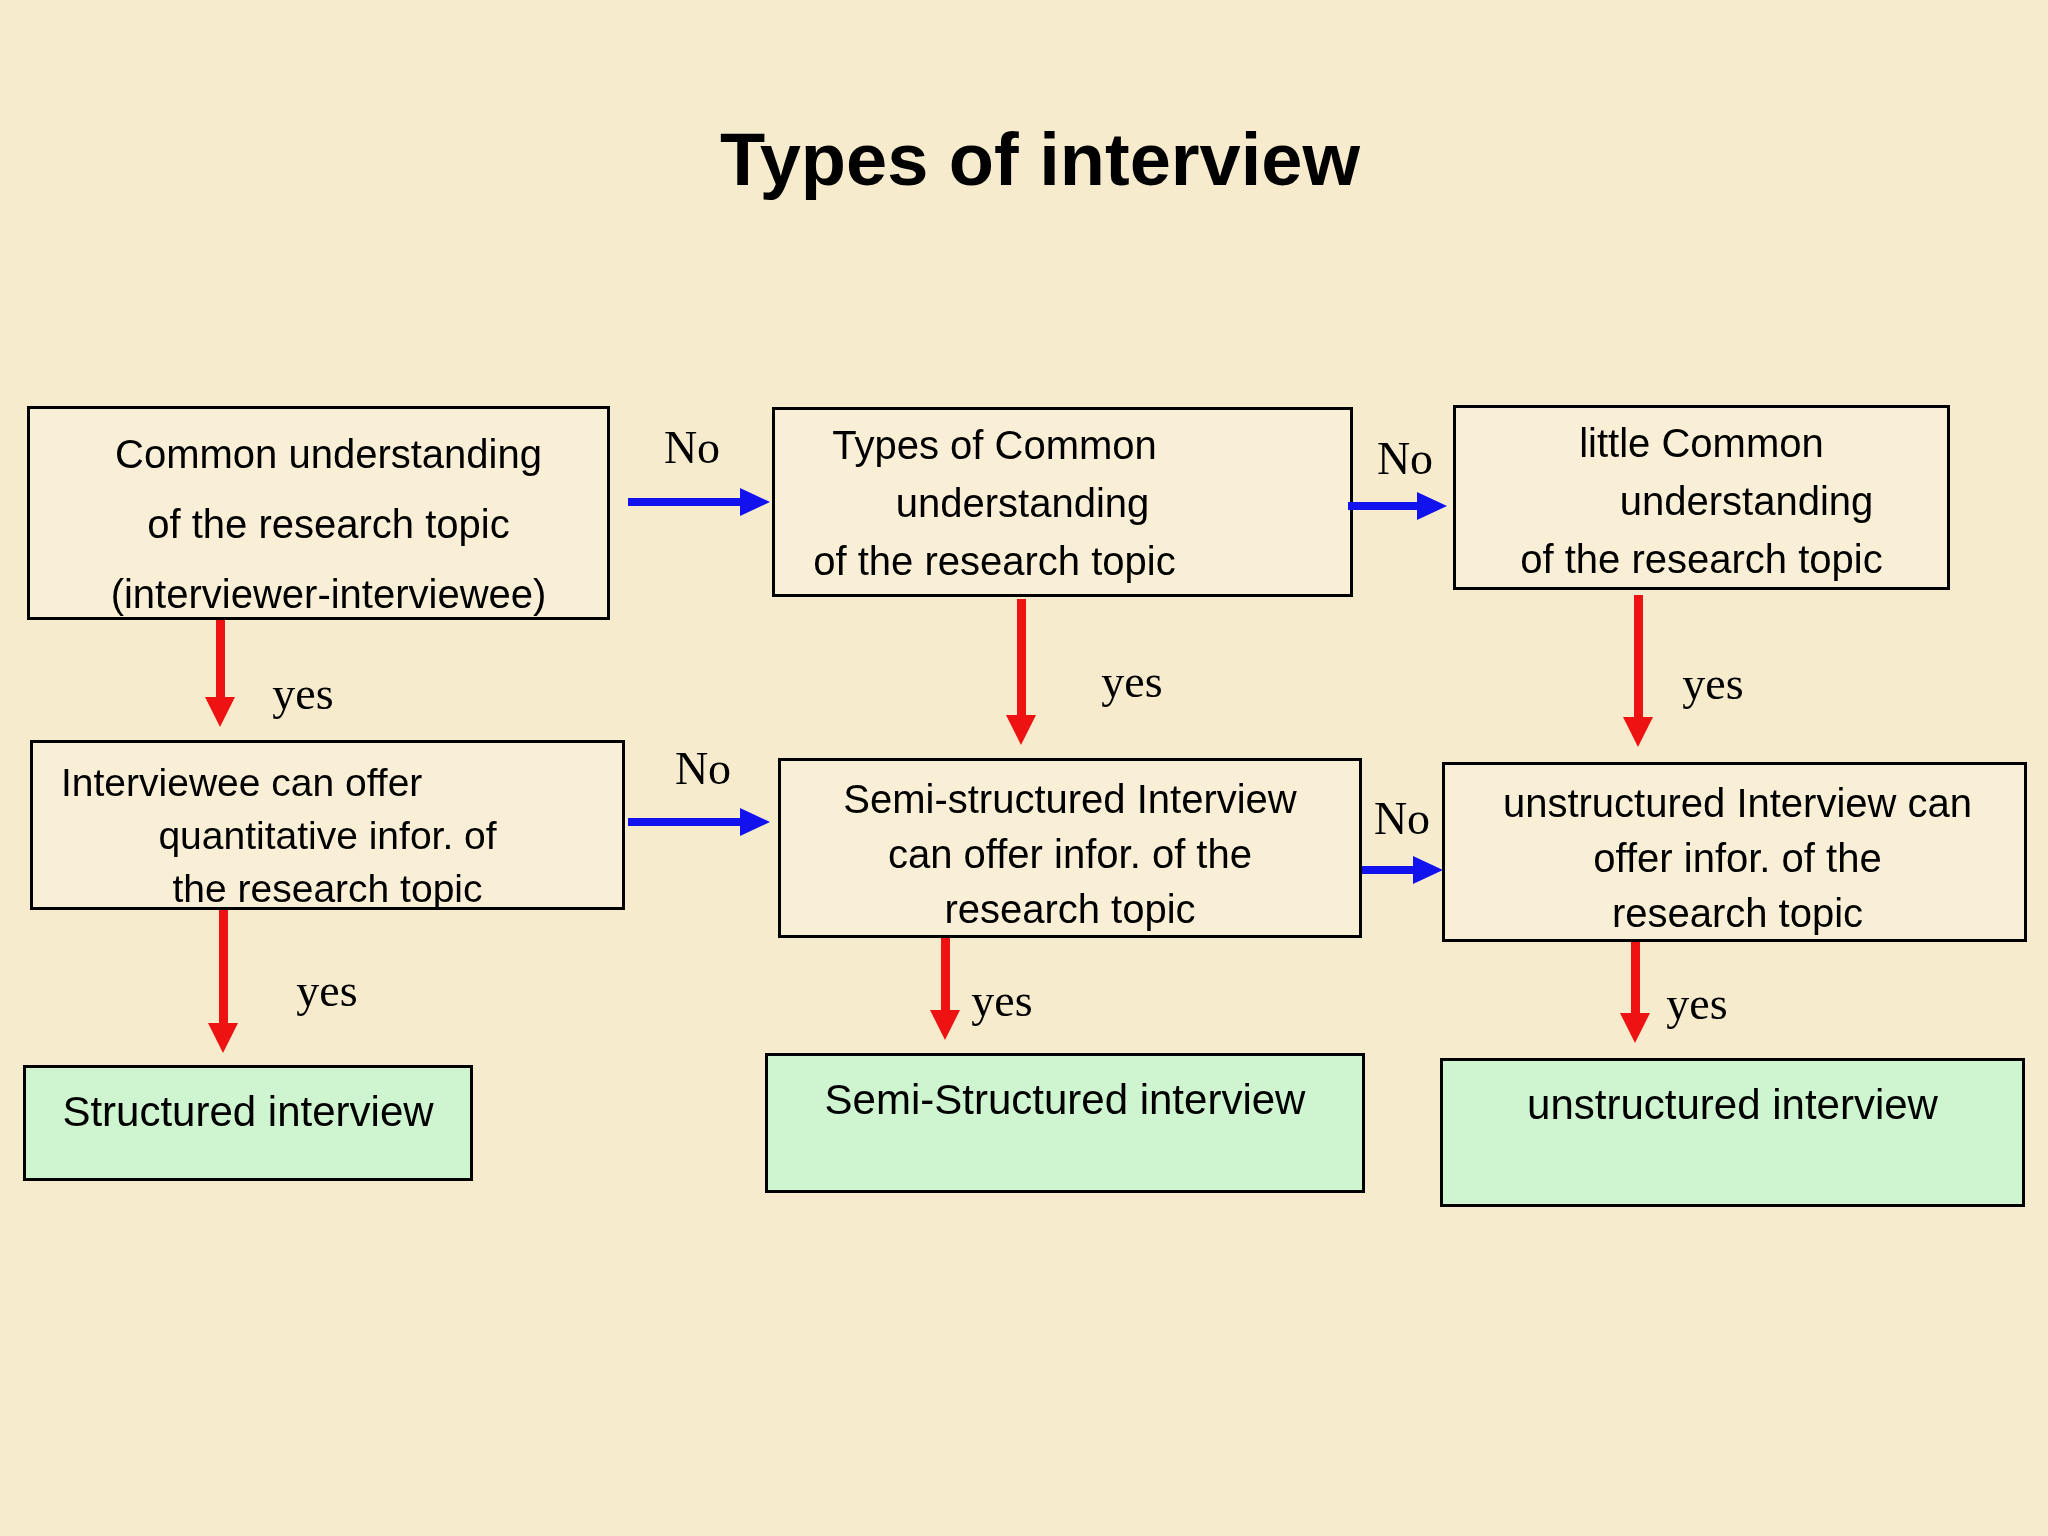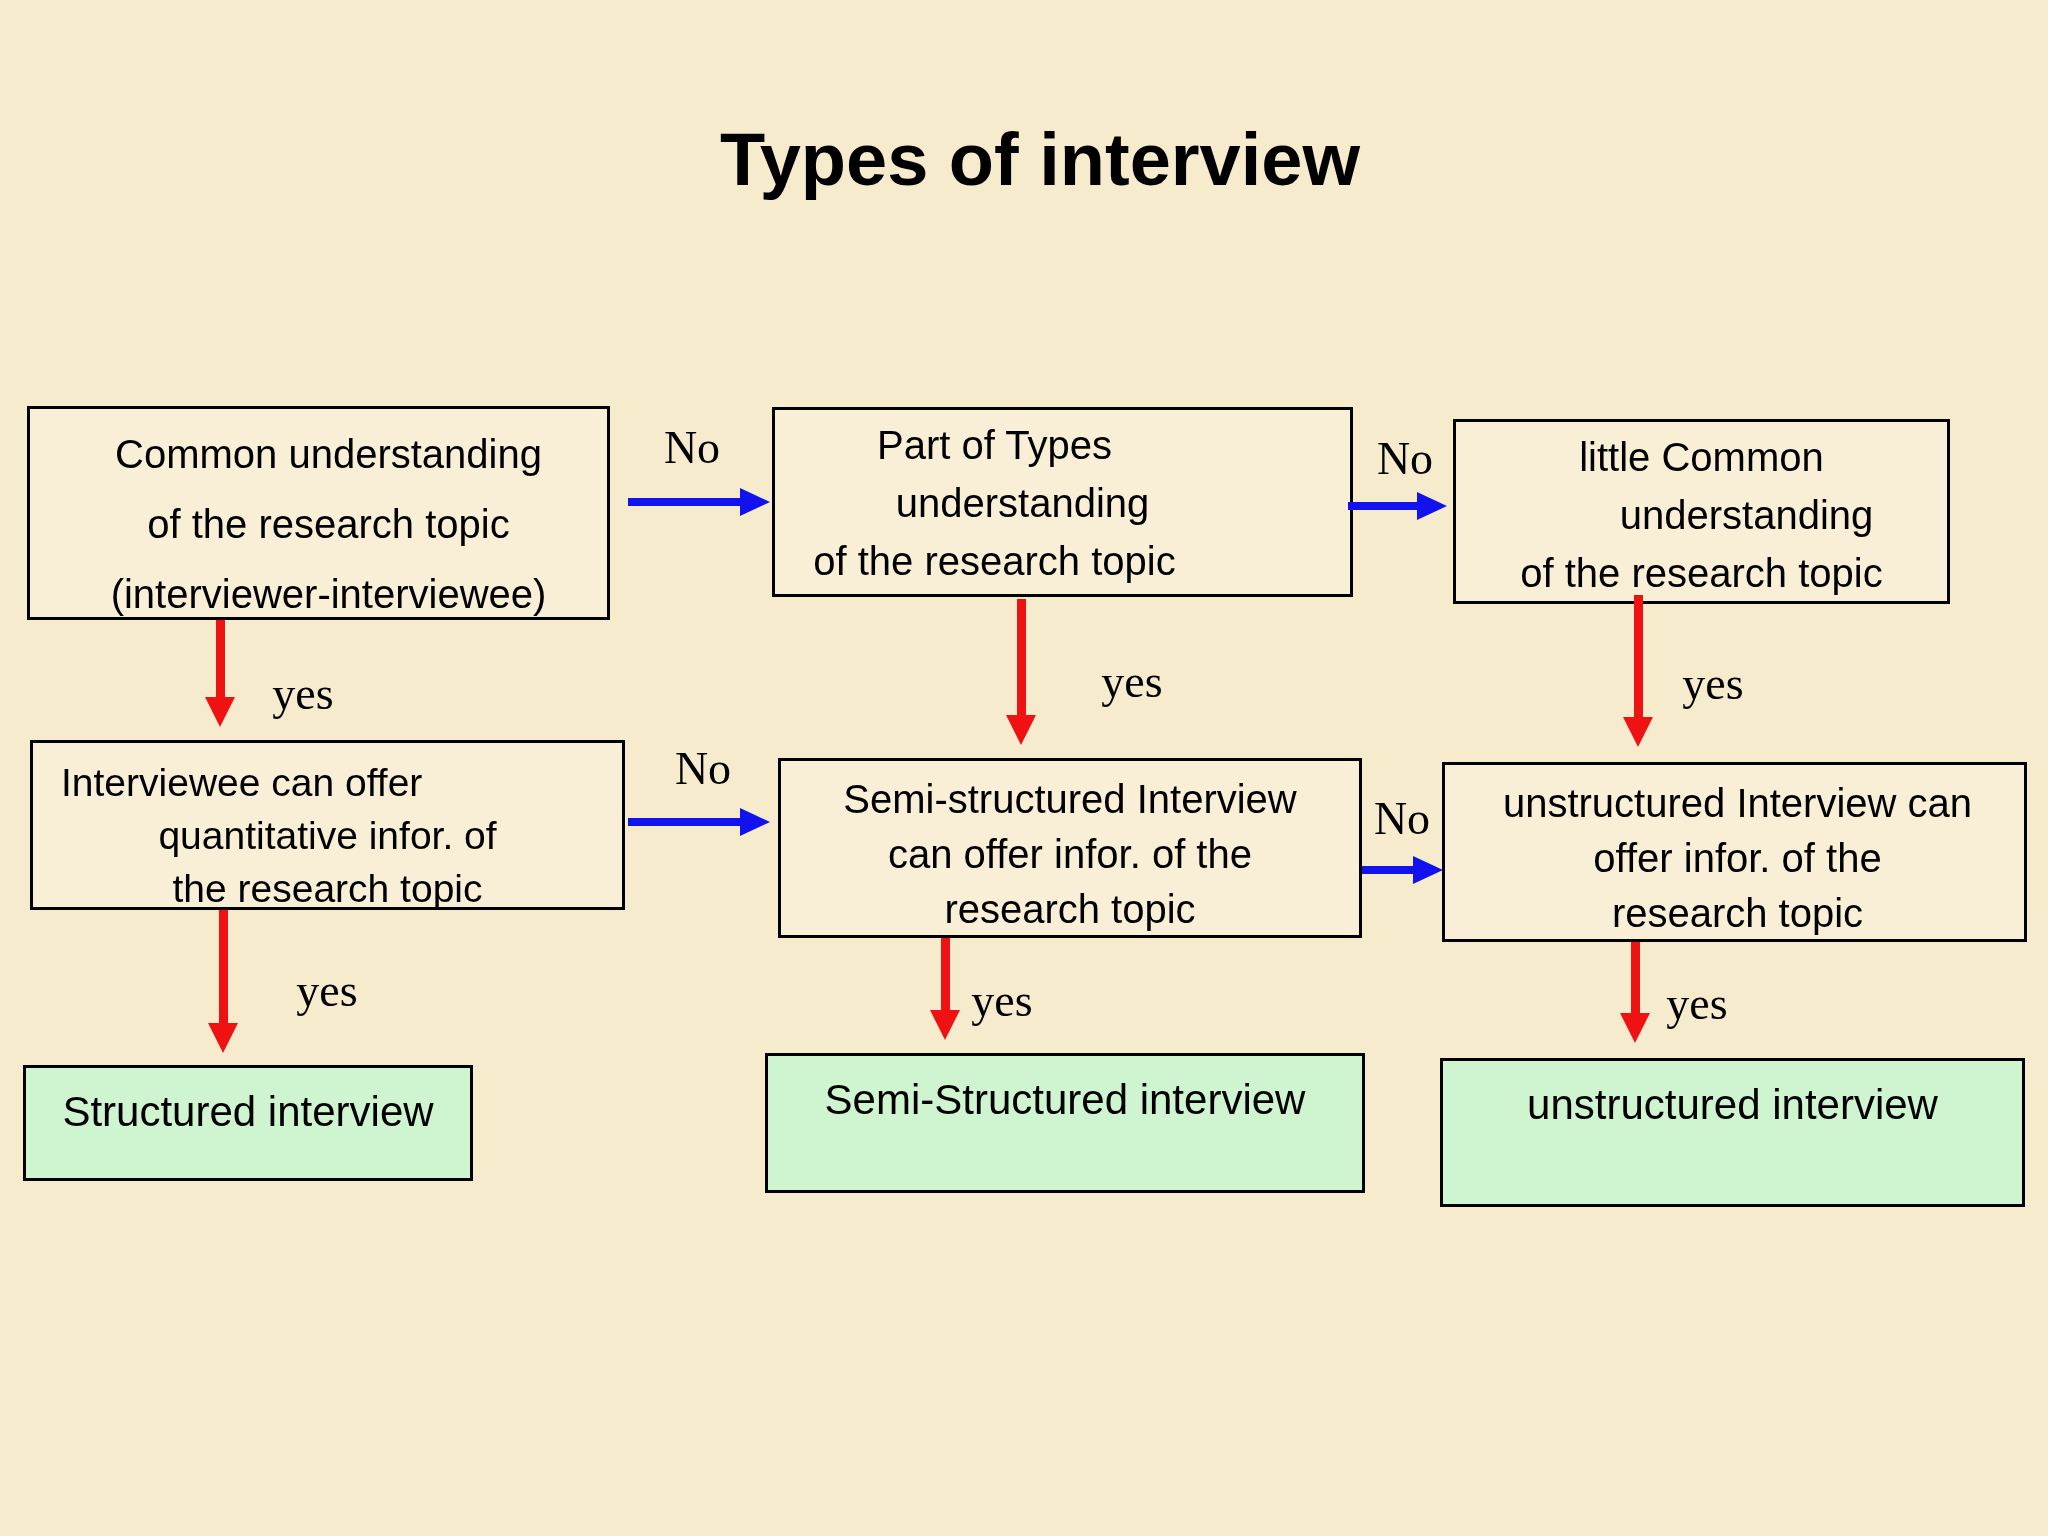--- a/index.html
+++ b/index.html
@@ -23,21 +23,21 @@
     font-size:40px;
   }
   .bline{white-space:nowrap;}
   
   #b1{left:27px;top:406px;width:583px;height:214px;padding-top:10px;text-align:center;}
   #b1 .bline{line-height:70px;padding-left:20px;}
   #b2{left:772px;top:407px;width:581px;height:190px;padding-top:6px;text-align:center;}
   #b2 .bline{line-height:58px;}
   #b2 .bline{transform:translateX(-68px);}
   #b2 .bline:nth-child(2){transform:translateX(-40px);}
-  #b3{left:1453px;top:419px;width:497px;height:185px;padding-top:6px;text-align:center;}
+  #b3{left:1453px;top:405px;width:497px;height:185px;padding-top:6px;text-align:center;}
   #b3 .bline{line-height:58px;}
   #b3 .bline:nth-child(2){transform:translateX(45px);}
   #b4{left:30px;top:740px;width:595px;height:170px;padding-top:13px;font-size:39px;text-align:center;}
   #b4 .bline{line-height:53px;}
   #b4 .bline:nth-child(1){text-align:left;padding-left:28px;}
   #b5{left:778px;top:758px;width:584px;height:180px;padding-top:11px;font-size:40px;text-align:center;}
   #b5 .bline{line-height:55px;}
   #b6{left:1442px;top:762px;width:585px;height:180px;padding-top:11px;font-size:40px;text-align:center;}
   #b6 .bline{line-height:55px;margin-left:6px;}
   
@@ -71,21 +71,21 @@
 
   <div class="title">Types of interview</div>
 
   <div class="box" id="b1">
     <div class="bline">Common understanding</div>
     <div class="bline">of the research topic</div>
     <div class="bline">(interviewer-interviewee)</div>
   </div>
 
   <div class="box" id="b2">
-    <div class="bline">Part of Types</div>
+    <div class="bline">Types of Common</div>
     <div class="bline">understanding</div>
     <div class="bline">of the research topic</div>
   </div>
 
   <div class="box" id="b3">
     <div class="bline">little Common</div>
     <div class="bline">understanding</div>
     <div class="bline">of the research topic</div>
   </div>
 

